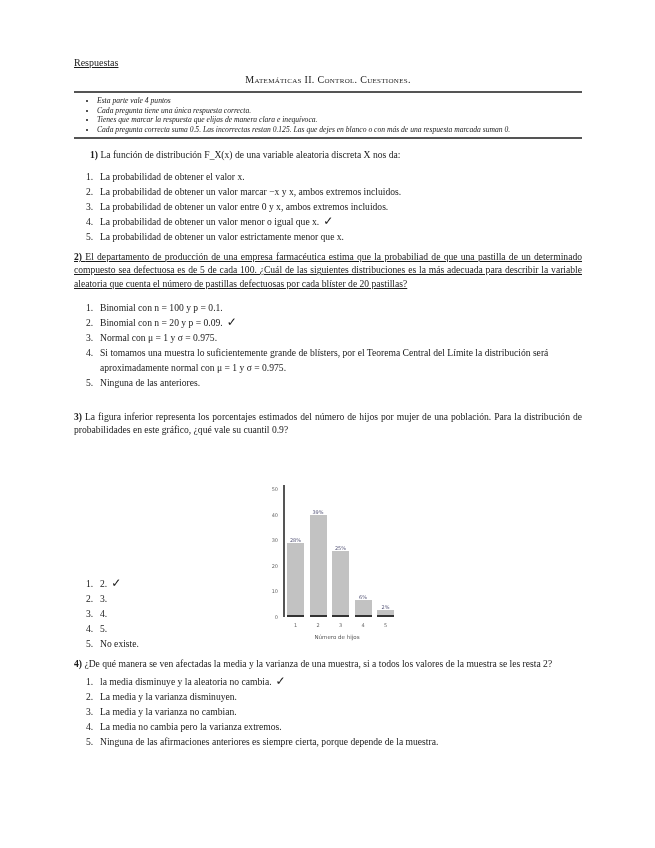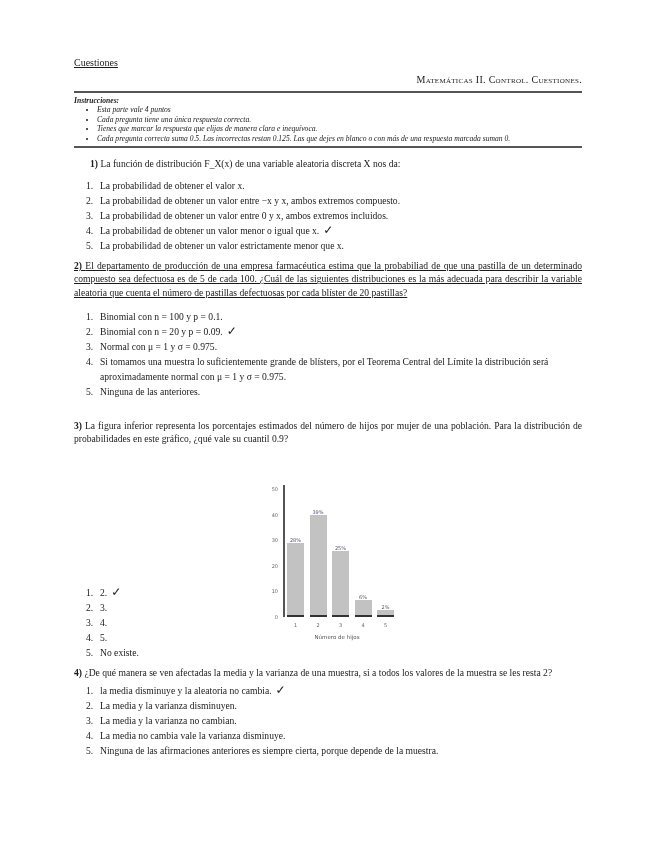--- a/index.html
+++ b/index.html
@@ -1,20 +1,20 @@
 <!DOCTYPE html>
 <html><head>
 <meta charset="utf-8">
 <style>
   html, body { margin:0; padding:0; background:#ffffff; }
   body { width:655px; height:848px; position:relative; overflow:hidden;
          font-family:"DejaVu Serif","Liberation Serif",serif; color:#1a1a1a; }
   .page { position:absolute; left:74px; top:57px; width:508px; }
   .header-link { font-size:10px; text-decoration:underline; display:block; font-family:"Liberation Serif",serif; }
-  .title { text-align:right; font-size:10px; font-variant:small-caps; letter-spacing:0.3px; margin-top:6px; font-family:"Liberation Serif",serif; }
+  .title { text-align:center; font-size:10px; font-variant:small-caps; letter-spacing:0.3px; margin-top:6px; font-family:"Liberation Serif",serif; }
   .rule { height:2px; background:#555; margin-top:6px; }
   .instr { font-size:7.6px; font-style:italic; padding-top:3px; font-family:"Liberation Serif",serif; }
   .instr-title { font-weight:bold; }
   .instr ul { margin:0; padding-left:23px; }
   .instr li { line-height:9.5px; }
   .rule2 { height:2px; background:#555; margin-top:3px; }
   .q { font-size:9.6px; line-height:13.2px; text-align:justify; font-family:"Liberation Serif",serif; }
   .q b { font-weight:bold; }
   .opts { list-style:none; margin:0; padding-left:12px; font-size:9.6px; line-height:15px; font-family:"Liberation Serif",serif; }
   .opts li { display:flex; }
@@ -26,47 +26,46 @@
   .ytick { position:absolute; left:0px; font-size:5px; color:#666; width:16px; text-align:right; font-family:"DejaVu Sans",sans-serif; }
   .bar { position:absolute; bottom:25px; width:17px; background:#c2c2c2; border-bottom:2px solid #333; }
   .bar-label { position:absolute; width:24px; text-align:center; font-size:5px; color:#557; font-family:"DejaVu Sans",sans-serif; }
   .xtick { position:absolute; top:140px; font-size:5px; color:#666; width:17px; text-align:center; font-family:"DejaVu Sans",sans-serif; }
   .xlabel { position:absolute; top:152px; left:30px; width:90px; text-align:center; font-size:5.5px; color:#555; font-family:"DejaVu Sans",sans-serif; }
 </style>
 </head>
 <body>
 
 <div class="page">
-  <span class="header-link">Cuestiones</span>
+  <span class="header-link">Respuestas</span>
   <div class="title">Matemáticas II. Control. Cuestiones.</div>
   <div class="rule"></div>
 
   <div class="instr">
-    <div class="instr-title">Instrucciones:</div>
     <ul>
       <li>Esta parte vale 4 puntos</li>
       <li>Cada pregunta tiene una única respuesta correcta.</li>
       <li>Tienes que marcar la respuesta que elijas de manera clara e inequívoca.</li>
       <li>Cada pregunta correcta suma 0.5. Las incorrectas restan 0.125. Las que dejes en blanco o con más de una respuesta marcada suman 0.</li>
     </ul>
   </div>
   <div class="rule2"></div>
 
   <div class="q" style="margin-top:9px;margin-left:16px;">
     <b>1)</b>
     <span>La función de distribución F_X(x) de una variable aleatoria discreta X nos da:</span>
   </div>
   <ul class="opts" style="margin-top:8px;">
       <li>
         <span class="num">1.</span>
         <span class="txt"><span>La probabilidad de obtener el valor x.</span></span>
       </li>
       <li>
         <span class="num">2.</span>
-        <span class="txt"><span>La probabilidad de obtener un valor entre −x y x, ambos extremos compuesto.</span></span>
+        <span class="txt"><span>La probabilidad de obtener un valor marcar −x y x, ambos extremos incluidos.</span></span>
       </li>
       <li>
         <span class="num">3.</span>
         <span class="txt"><span>La probabilidad de obtener un valor entre 0 y x, ambos extremos incluidos.</span></span>
       </li>
       <li>
         <span class="num">4.</span>
         <span class="txt"><span>La probabilidad de obtener un valor menor o igual que x.</span><span class="check">✓</span></span>
       </li>
       <li>
@@ -141,21 +140,21 @@
       <li>
         <span class="num">2.</span>
         <span class="txt"><span>La media y la varianza disminuyen.</span></span>
       </li>
       <li>
         <span class="num">3.</span>
         <span class="txt"><span>La media y la varianza no cambian.</span></span>
       </li>
       <li>
         <span class="num">4.</span>
-        <span class="txt"><span>La media no cambia vale la varianza disminuye.</span></span>
+        <span class="txt"><span>La media no cambia pero la varianza extremos.</span></span>
       </li>
       <li>
         <span class="num">5.</span>
         <span class="txt"><span>Ninguna de las afirmaciones anteriores es siempre cierta, porque depende de la muestra.</span></span>
       </li>
     </ul>
 </div>
 
 <div class="chart">
   <div class="axis-y"></div>

